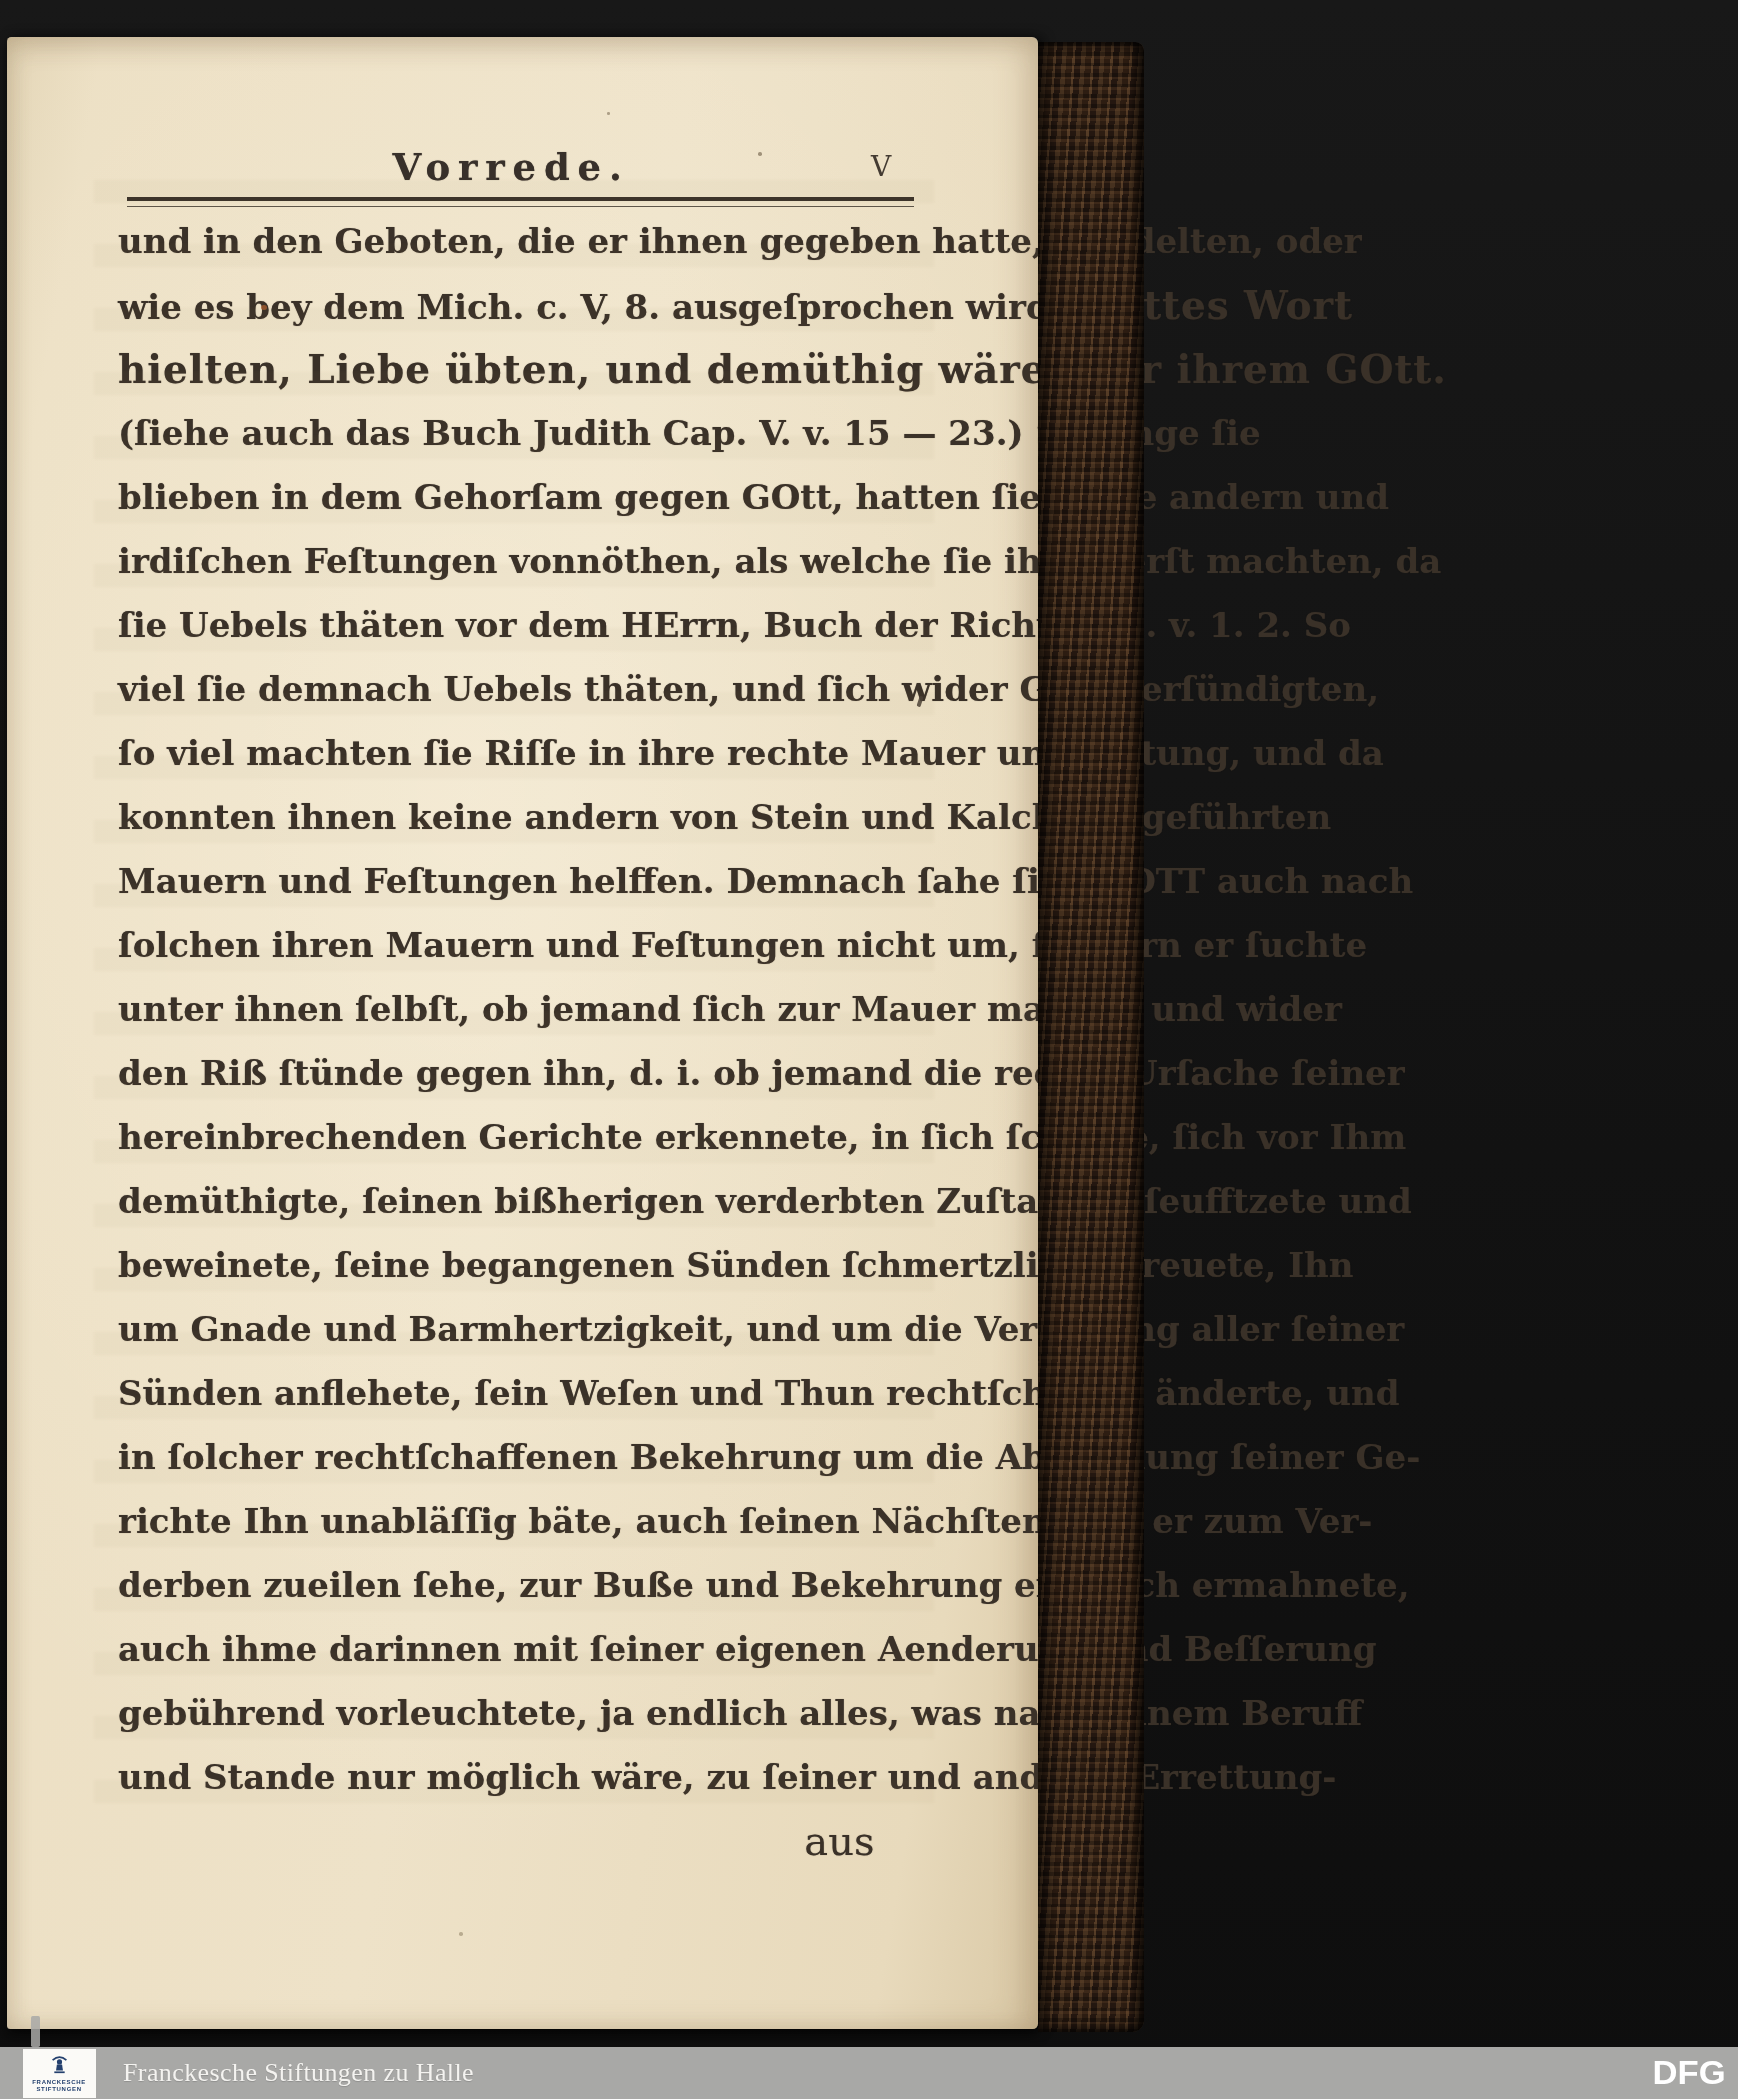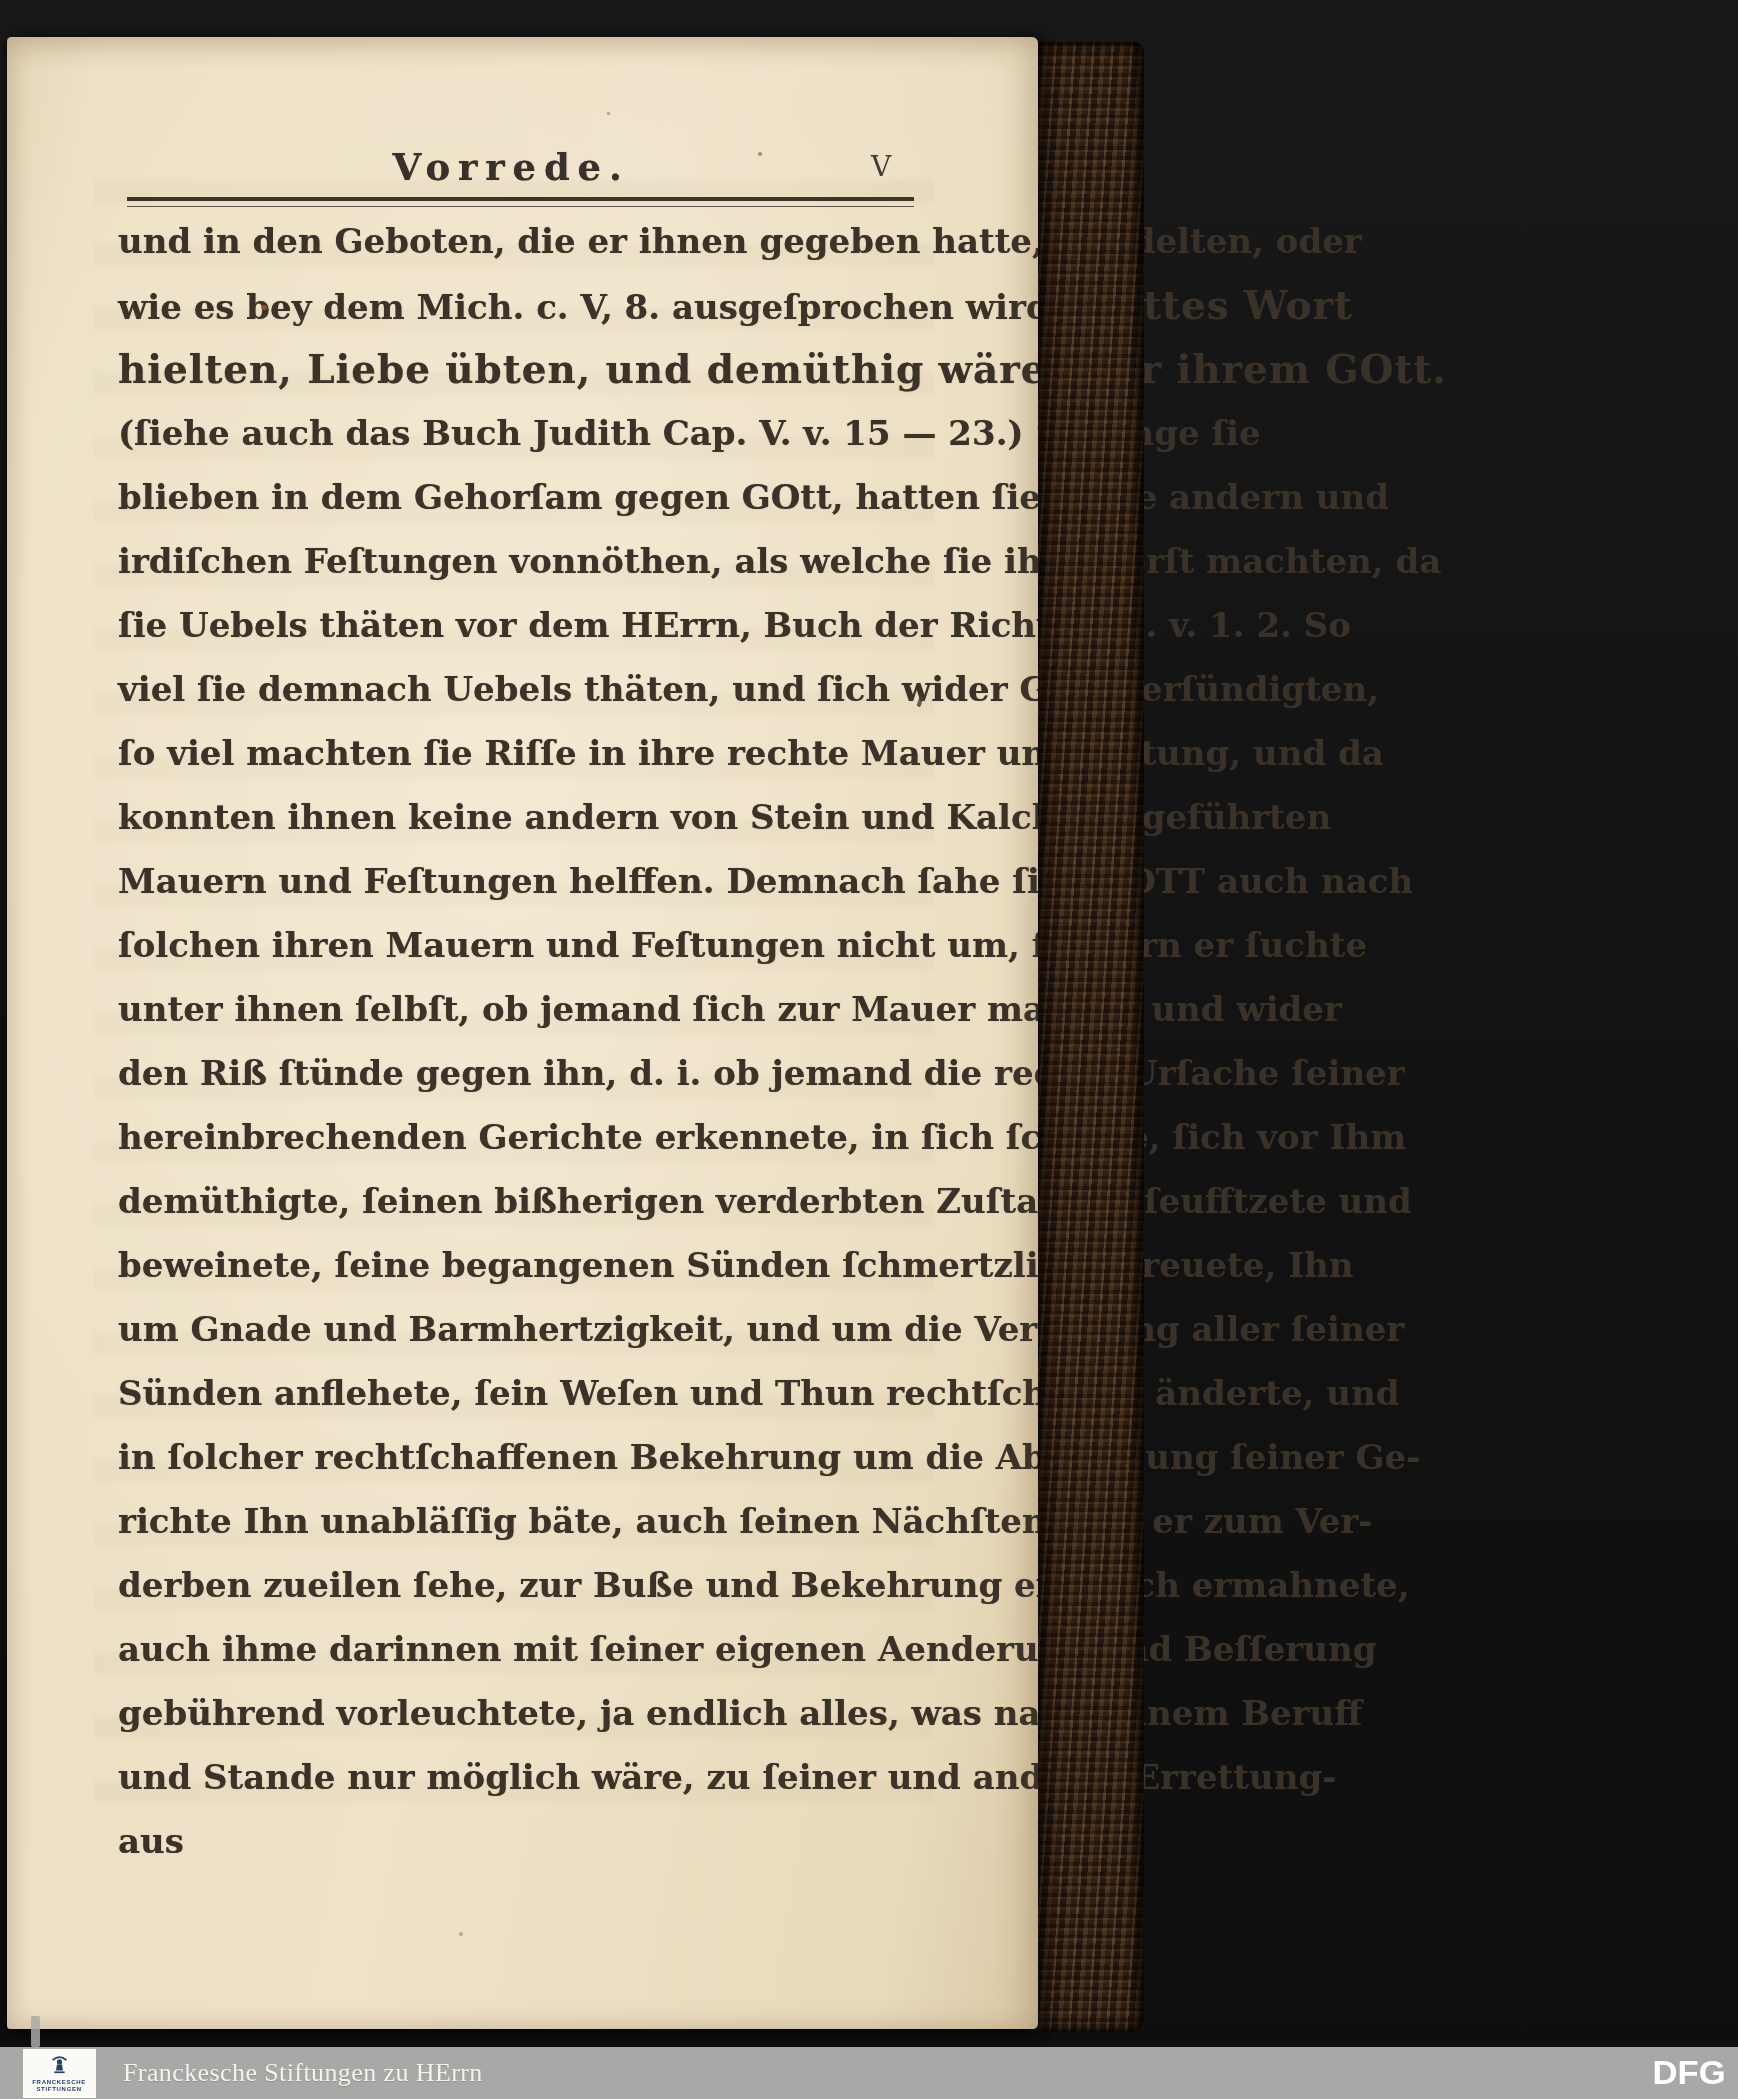--- a/index.html
+++ b/index.html
@@ -39,22 +39,22 @@
   .text-block{position:absolute;left:111px;top:172px;width:786px;}
   .text-line{
     height:64px;line-height:64px;white-space:nowrap;
     text-align:justify;text-align-last:justify;
     font-size:34px;font-weight:700;color:#3a3128;
     text-shadow:0 0 0.9px rgba(58,49,40,.55);
   }
   .text-line .seg{font-kerning:normal;}
   .text-line .emphasis{font-size:39px;font-weight:800;letter-spacing:0.9px;}
   .catchword{
-    height:64px;line-height:64px;text-align:left;padding-right:29.5px;
-    font-size:34px;font-weight:700;color:#3a3128;text-shadow:0 0 0.9px rgba(58,49,40,.55);
+    height:64px;line-height:64px;text-align:right;padding-right:29.5px;
+    font-size:40px;font-weight:400;color:#3a3128;text-shadow:0 0 0.9px rgba(58,49,40,.55);
   }
 
   
   .speck{position:absolute;border-radius:50%;pointer-events:none;}
   .speck-rust{left:254px;top:268px;width:6px;height:5.2px;background:#a55c2e;opacity:.8;}
   .speck-ink{left:911px;top:659px;width:4.3px;height:11.3px;background:#4a4036;border-radius:1.7px;transform:rotate(18deg);opacity:.85;}
   .speck-a{left:751px;top:115px;width:3.5px;height:3.5px;background:#6b5c44;opacity:.6;}
   .speck-b{left:600px;top:75px;width:2.6px;height:2.6px;background:#6b5c44;opacity:.5;}
   .speck-c{left:452px;top:1895px;width:3.5px;height:3.5px;background:#7a6a4e;opacity:.45;}
 
@@ -146,17 +146,17 @@
       <svg width="19" height="21" viewBox="0 0 22 24">
         <path d="M3 7 Q11 0 19 7" fill="none" stroke="#24406e" stroke-width="2"></path>
         <circle cx="11" cy="9" r="3" fill="#24406e"></circle>
         <path d="M8 12 h6 l1 7 h-8 z" fill="#24406e"></path>
         <rect x="5" y="20" width="12" height="2" fill="#24406e"></rect>
       </svg>
     </span>
     <span class="logo-text">FRANCKESCHE</span>
     <span class="logo-text">STIFTUNGEN</span>
   </div>
-  <div class="library-name">Franckesche Stiftungen zu HErrn</div>
+  <div class="library-name">Franckesche Stiftungen zu Halle</div>
   <div class="dfg-logo">DFG</div>
 
 </div>
 
 
 </body></html>

